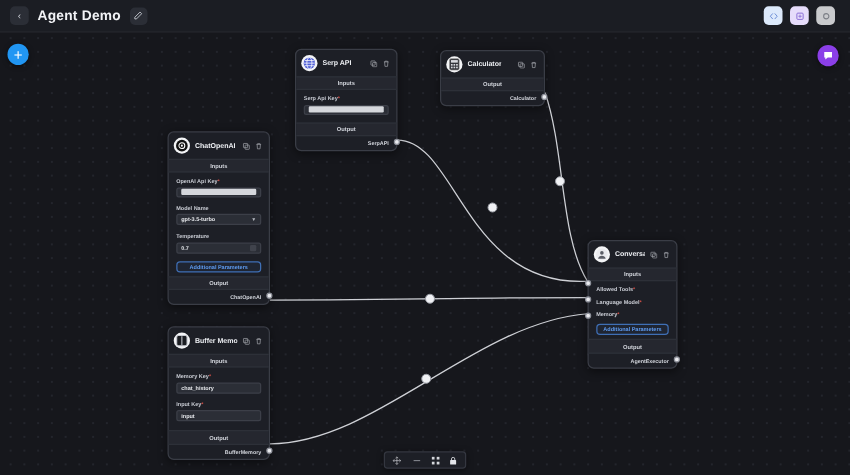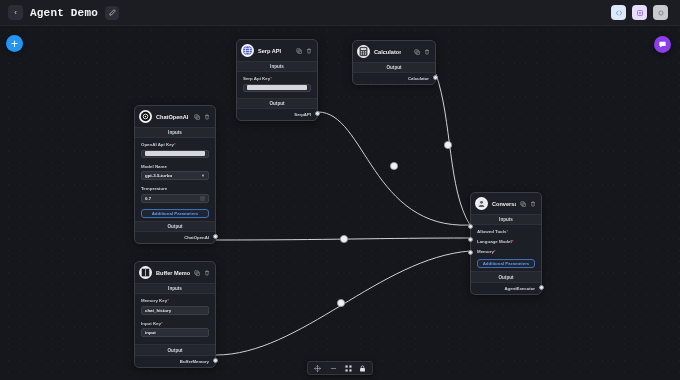--- a/index.html
+++ b/index.html
@@ -28,21 +28,21 @@
     display: flex; align-items: center; gap: 7px;
     padding: 0 8px; z-index: 40;
   }
   .back-btn {
     width: 15px; height: 15px; border-radius: 4px;
     background: #2b2e36; color: #cfd2da;
     display: flex; align-items: center; justify-content: center;
     font-size: 8px; line-height: 1; cursor: pointer;
   }
   .title {
-    color: #f2f3f6; font-size: 11px; font-weight: bold; letter-spacing: .2px; font-family: Liberation Mono, monospace;
+    color: #f2f3f6; font-size: 11px; font-weight: bold; letter-spacing: .2px;
   }
   .edit-btn {
     width: 14px; height: 14px; border-radius: 4px;
     background: #2b2e36; display: flex; align-items: center; justify-content: center;
     cursor: pointer;
   }
   .topbar-right {
     margin-left: auto; display: flex; align-items: center; gap: 6px; padding-right: 4px;
   }
   .tb-icon {

